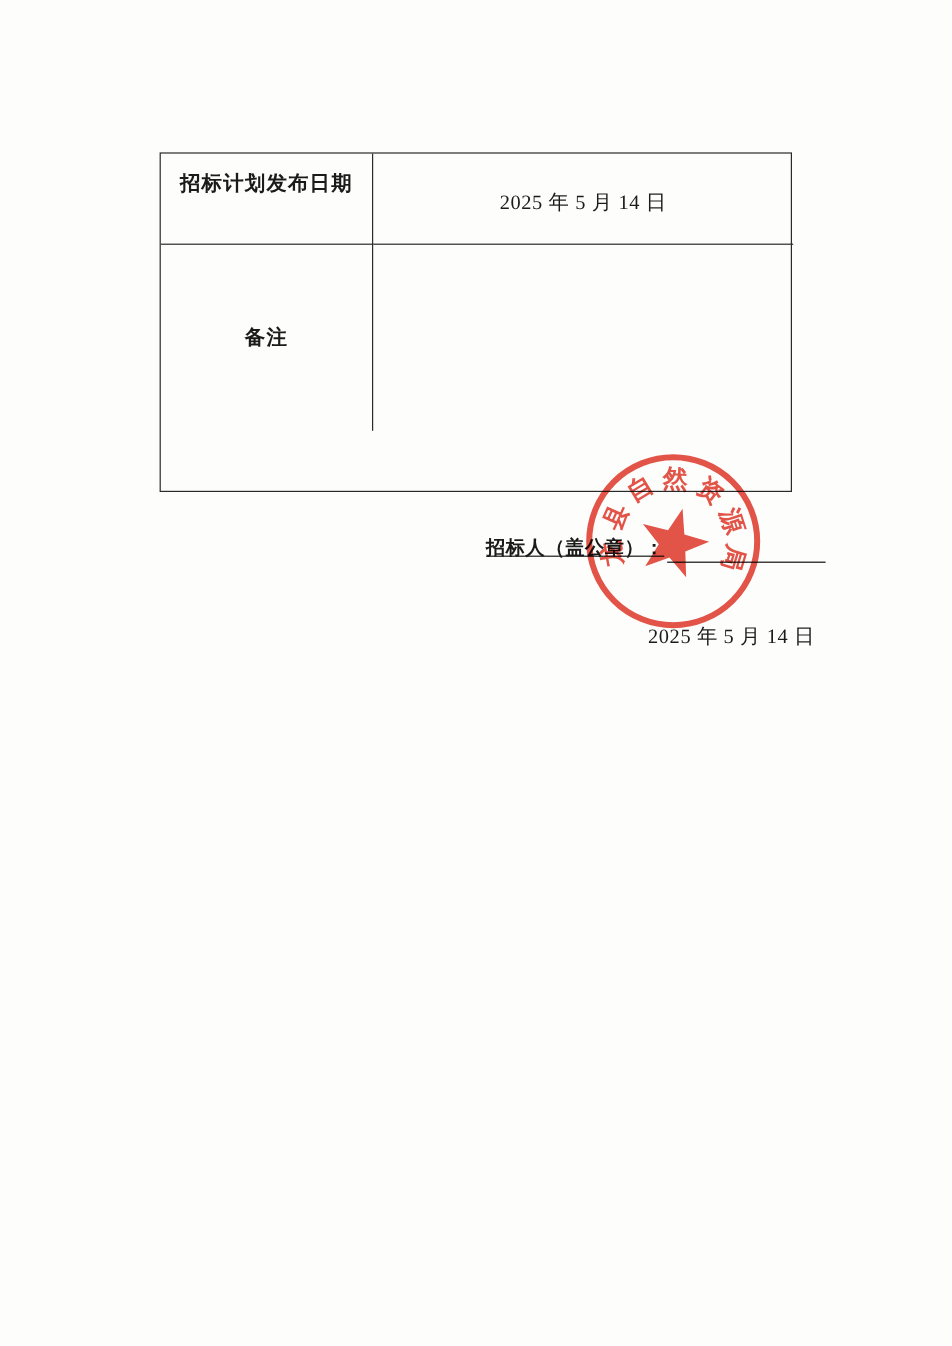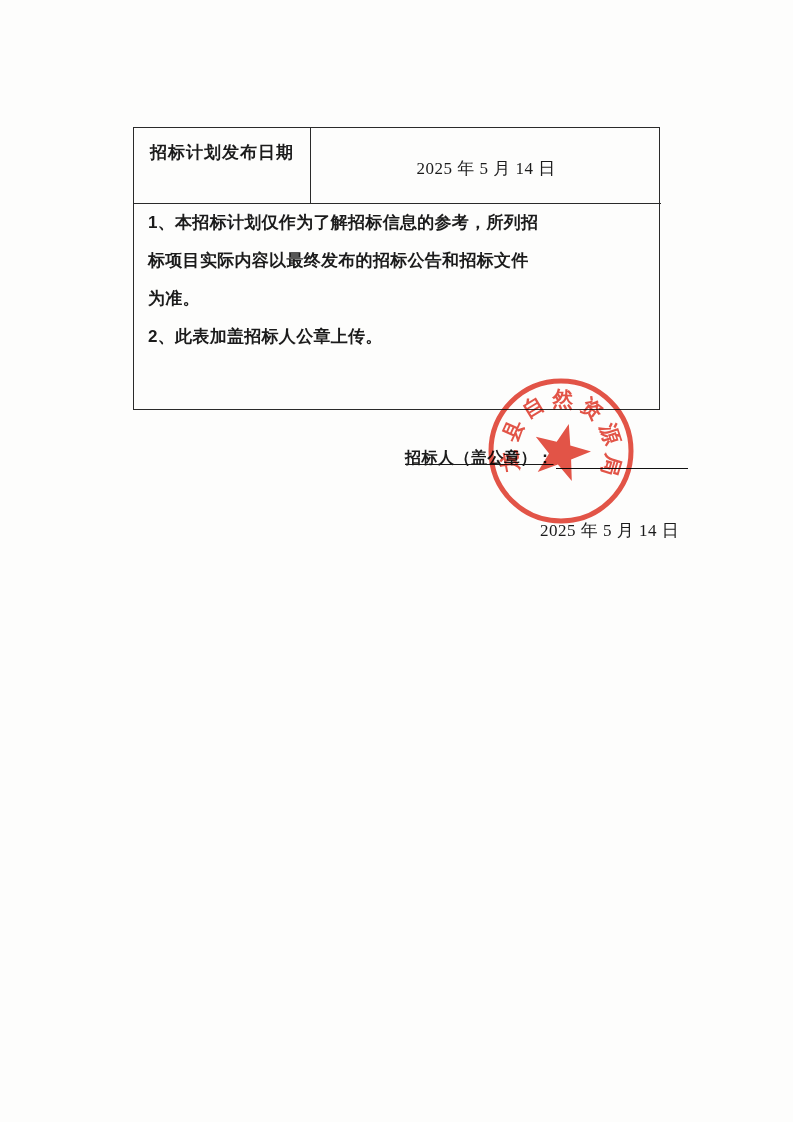--- a/index.html
+++ b/index.html
@@ -92,27 +92,24 @@
   <div class="doc-table">
 
     <div class="cell cell-label top b-r b-b">
       <span>招标计划发布日期</span>
     </div>
 
     <div class="cell cell-date b-b">
       <span>2025 年 5 月 14 日</span>
     </div>
 
+    <div class="cell cell-label middle b-r">
+      <span>备注</span>
+    </div>
 
-    <div class="cell cell-remarks">
-      <div class="remark-line">1、本招标计划仅作为了解招标信息的参考，所列招</div>
-      <div class="remark-line">标项目实际内容以最终发布的招标公告和招标文件</div>
-      <div class="remark-line">为准。</div>
-      <div class="remark-line">2、此表加盖招标人公章上传。</div>
-    </div>
   </div>
 
   <div class="signature-row">
     <span class="signature-label">招标人（盖公章）：</span>
     <span class="signature-underline"></span>
   </div>
 
   <svg class="seal" viewBox="0 0 160 160">
     <circle class="seal-ring" cx="80" cy="80" r="70"></circle>
     <polygon class="seal-star" points="87.8,53 89.3,74.5 110,80.4 90.1,88.5 90.8,110 76.9,93.6 56.7,100.9 68,82.6 54.8,65.7 75.7,70.8"></polygon>

